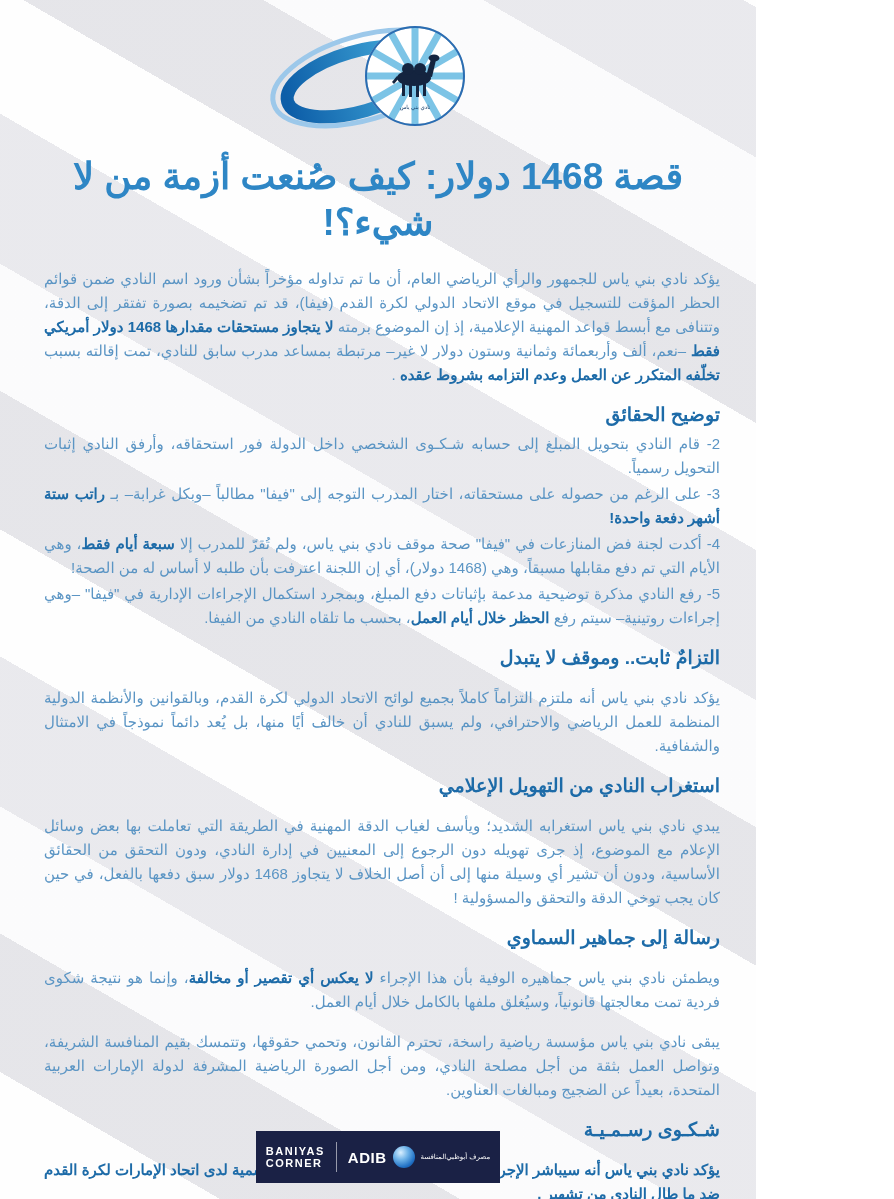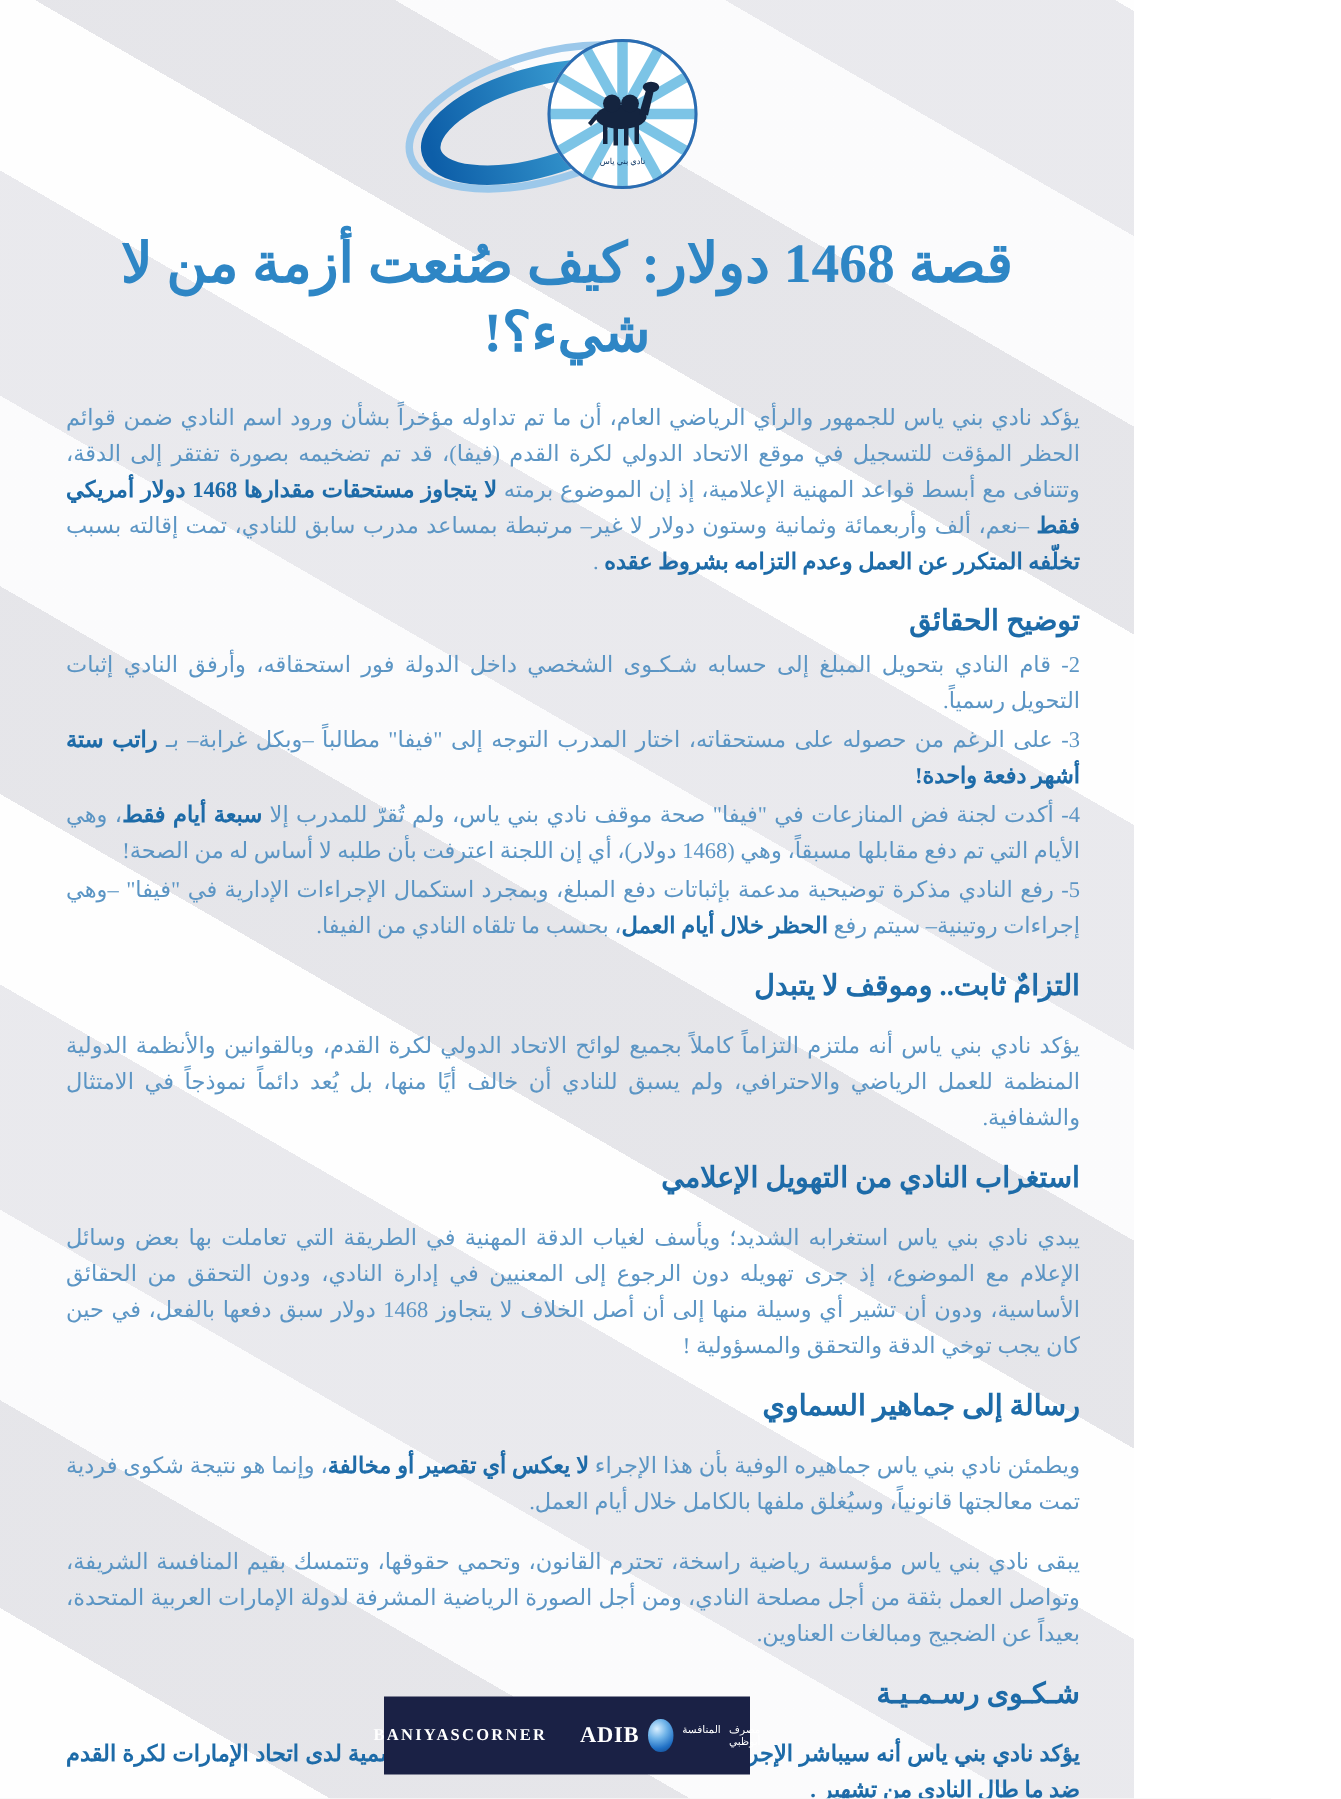--- a/index.html
+++ b/index.html
@@ -1,18 +1,18 @@
 <!DOCTYPE html>
 <html><head>
 <meta charset="utf-8">
 <style>
   html,body{margin:0;padding:0;}
   .page{
     width:756px;height:1199px;position:relative;overflow:hidden;
-    font-family:Liberation Serif, serif;
+    font-family:Liberation Sans, sans-serif;
     background-color:#f2f2f4;
     background-image:
       repeating-linear-gradient(30deg,
         rgba(255,255,255,0.95) 0px, rgba(255,255,255,0.95) 110px,
         rgba(229,229,233,0.95) 110px, rgba(229,229,233,0.95) 230px,
         rgba(252,252,253,0.9) 230px, rgba(252,252,253,0.9) 340px,
         rgba(233,233,237,0.95) 340px, rgba(233,233,237,0.95) 470px);
   }
   .logo-wrap{display:flex;justify-content:center;padding-top:12px;}
   h1.title{
@@ -31,21 +31,21 @@
     margin:16px 0 5px 0;text-align:right;
   }
   .list-item{margin:0 0 2px 0;}
   .list-item .num{font-weight:normal;}
   .footer-bar{
     position:absolute;bottom:16px;left:50%;transform:translateX(-50%);
     width:244px;height:52px;background:#1a2145;
     display:flex;align-items:center;justify-content:center;gap:11px;
     color:#ffffff;
   }
-  .bc-block{display:flex;line-height:12px;}
+  .bc-block{display:flex;flex-direction:column;line-height:12px;}
   .bc-line{font-size:11px;font-weight:bold;letter-spacing:1.5px;}
   .footer-divider{width:1px;height:30px;background:rgba(255,255,255,0.55);}
   .adib-block{display:flex;align-items:center;gap:6px;}
   .adib-label{font-size:15px;font-weight:bold;letter-spacing:0.5px;}
   .globe{
     width:22px;height:22px;border-radius:50%;
     background:radial-gradient(circle at 35% 30%, #d9efff 0%, #6fb3e8 35%, #1f6fc4 70%, #123d7a 100%);
   }
   .adib-ar{display:flex;line-height:8px;direction:rtl;text-align:right;}
   .adib-ar span{font-size:7px;color:#ffffff;}

